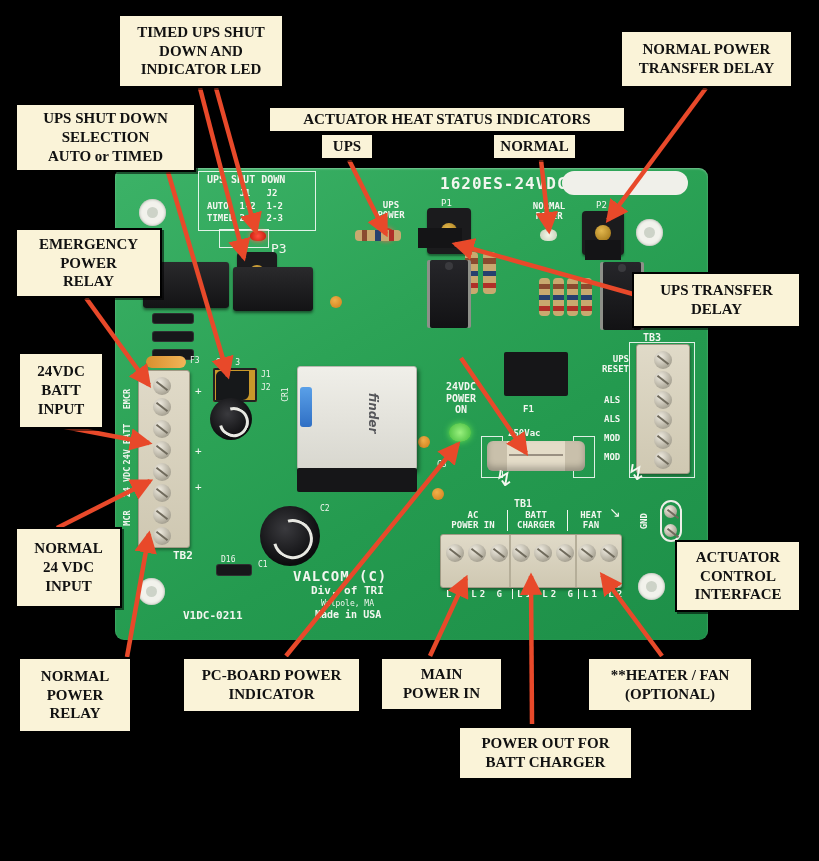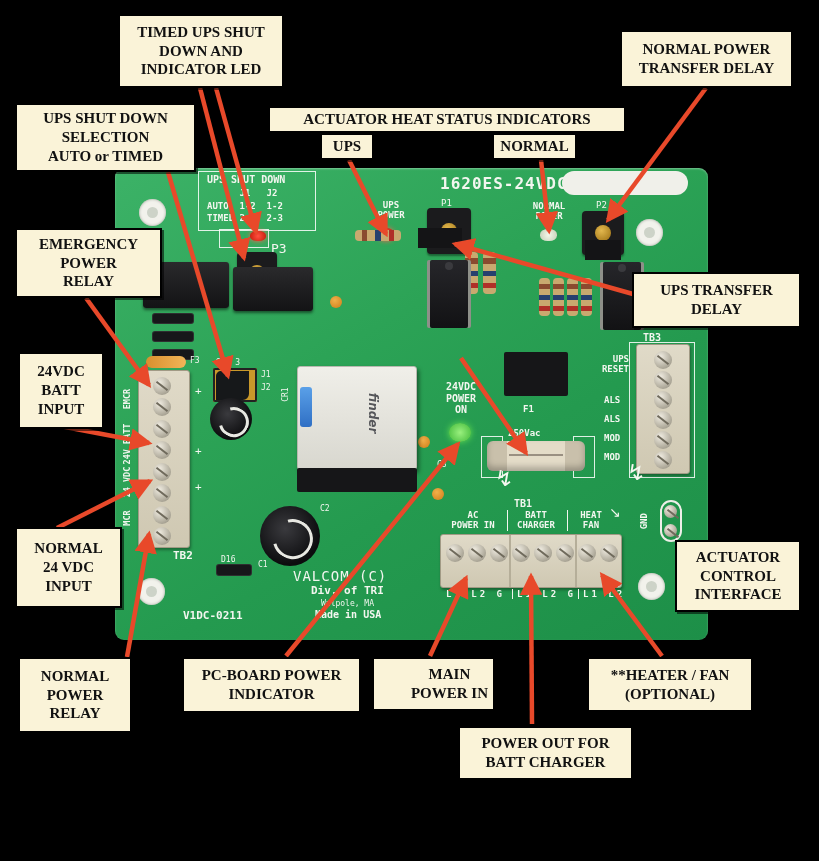--- a/index.html
+++ b/index.html
@@ -224,21 +224,21 @@
     <div class="silk" style="left:-16px;top:344px;width:60px;height:12px;font-size:8.5px;font-weight:bold;text-align:center;transform:rotate(-90deg);">MCR</div>
     <div class="silk" style="left:80px;top:218px;font-size:11px;">+</div>
     <div class="silk" style="left:80px;top:278px;font-size:11px;">+</div>
     <div class="silk" style="left:80px;top:314px;font-size:11px;">+</div>
     <div class="silk" style="left:30px;top:382px;font-size:11px;font-weight:bold;margin-left:28px;">TB2</div>
 
     <div class="silk" style="left:106px;top:387px;font-size:8px;">D16</div>
     <div class="diode" style="left:102px;top:397px;width:34px;height:10px;"></div>
     <div class="silk" style="left:143px;top:392px;font-size:8px;">C1</div>
 
-    <div class="silk" style="left:178px;top:400px;font-size:14px;font-weight:normal;letter-spacing:1px;">VALCOM (C)</div>
+    <div class="silk" style="left:178px;top:400px;font-size:14px;font-weight:bold;letter-spacing:1px;">VALCOM (C)</div>
     <div class="silk" style="left:196px;top:417px;font-size:11px;font-weight:bold;">Div. of TRI</div>
     <div class="silk" style="left:206px;top:431px;font-size:8px;">Walpole, MA</div>
     <div class="silk" style="left:200px;top:441px;font-size:10px;font-weight:bold;">Made in USA</div>
     <div class="silk" style="left:68px;top:442px;font-size:11px;font-weight:bold;">V1DC-0211</div>
   </div>
 
   <svg class="arrows" width="819" height="861" viewBox="0 0 819 861">
     <defs>
       <marker id="ah" markerWidth="5" markerHeight="5" refX="4.2" refY="2.5" orient="auto" markerUnits="strokeWidth">
         <path d="M0,0 L5,2.5 L0,5 Z" fill="#e8492a"></path>
@@ -287,21 +287,21 @@
 24 VDC
 INPUT</span></div>
   <div class="callout" style="left:675px;top:540px;width:126px;height:72px;"><span>ACTUATOR
 CONTROL
 INTERFACE</span></div>
   <div class="callout" style="left:18px;top:657px;width:114px;height:76px;"><span>NORMAL
 POWER
 RELAY</span></div>
   <div class="callout" style="left:182px;top:657px;width:179px;height:56px;"><span>PC-BOARD POWER
 INDICATOR</span></div>
-  <div class="callout" style="left:372px;top:657px;width:123px;height:54px;justify-content:flex-end;"><span>MAIN
+  <div class="callout" style="left:380px;top:657px;width:123px;height:54px;"><span>MAIN
 POWER IN</span></div>
   <div class="callout" style="left:458px;top:726px;width:175px;height:54px;"><span>POWER OUT FOR
 BATT CHARGER</span></div>
   <div class="callout" style="left:587px;top:657px;width:166px;height:55px;"><span>**HEATER / FAN
 (OPTIONAL)</span></div>
 
 
 </div>
 
 </body></html>

